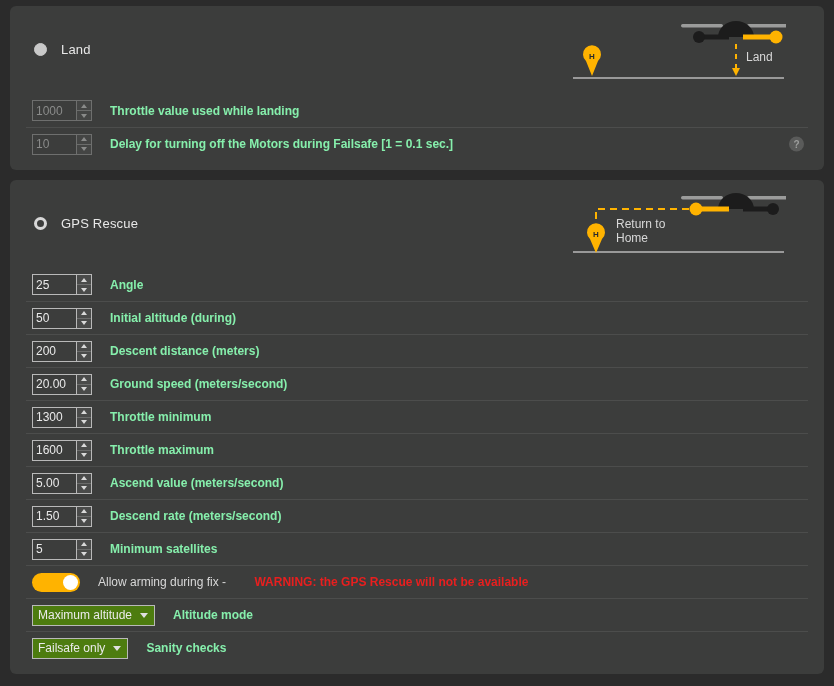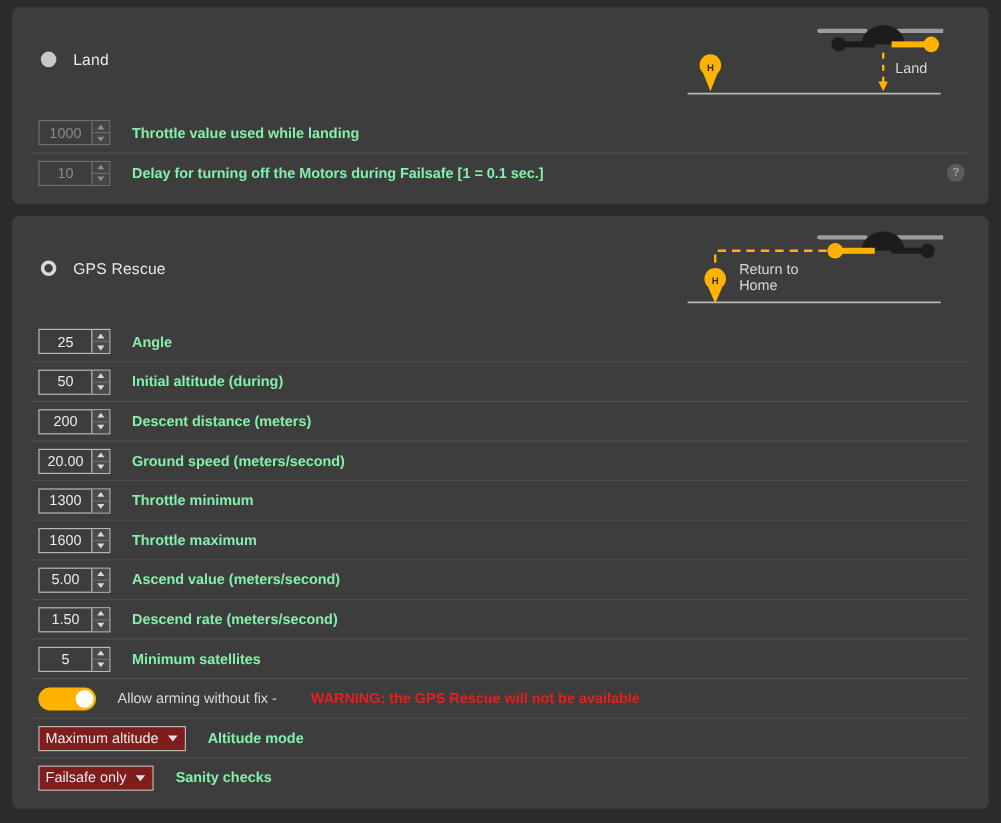--- a/index.html
+++ b/index.html
@@ -110,21 +110,20 @@
   .numfield input {
     width: 100%;
     min-width: 0;
     border: none;
     outline: none;
     background: transparent;
     color: #eaeaea;
     font-family: "Liberation Sans", sans-serif;
     font-size: 12px;
     padding: 0 3px;
-    text-align: center;
   }
   .numfield.disabled input { color: #8a8b8a; }
 
   .spinner {
     width: 15px;
     flex: none;
     border-left: 1px solid #b9b9b9;
     background: #4a4b4a;
     display: flex;
     flex-direction: column;
@@ -188,21 +187,21 @@
     background: #ffffff;
   }
 
   .warn-label { font-size: 12px; color: #d8d8d8; margin-left: 18px; white-space: nowrap; }
   .warn-label .red { color: #e81f1f; font-weight: bold; margin-left: 25px; }
 
   
   .select {
     height: 21px;
     border: 1px solid #b9b9b9;
-    background: #7f1d1d;
+    background: #4d7c0f;
     color: #eaeaea;
     font-size: 12px;
     display: inline-flex;
     align-items: center;
     padding: 0 6px 0 5px;
     gap: 8px;
     flex: none;
   }
   .select .caret {
     width: 0; height: 0;
@@ -470,21 +469,21 @@
         </span>
       </span>
       <span class="row-label">Minimum satellites</span>
     </div>
 
     <div class="row">
       <span class="switch">
         <span class="knob"></span>
       </span>
       <span class="warn-label">
-        <span>Allow arming without fix - </span><span class="red">WARNING: the GPS Rescue will not be available</span>
+        <span>Allow arming during fix - </span><span class="red">WARNING: the GPS Rescue will not be available</span>
       </span>
     </div>
 
     <div class="row">
       <span class="select">
         <span>Maximum altitude</span>
         <span class="caret"></span>
       </span>
       <span class="row-label">Altitude mode</span>
     </div>

